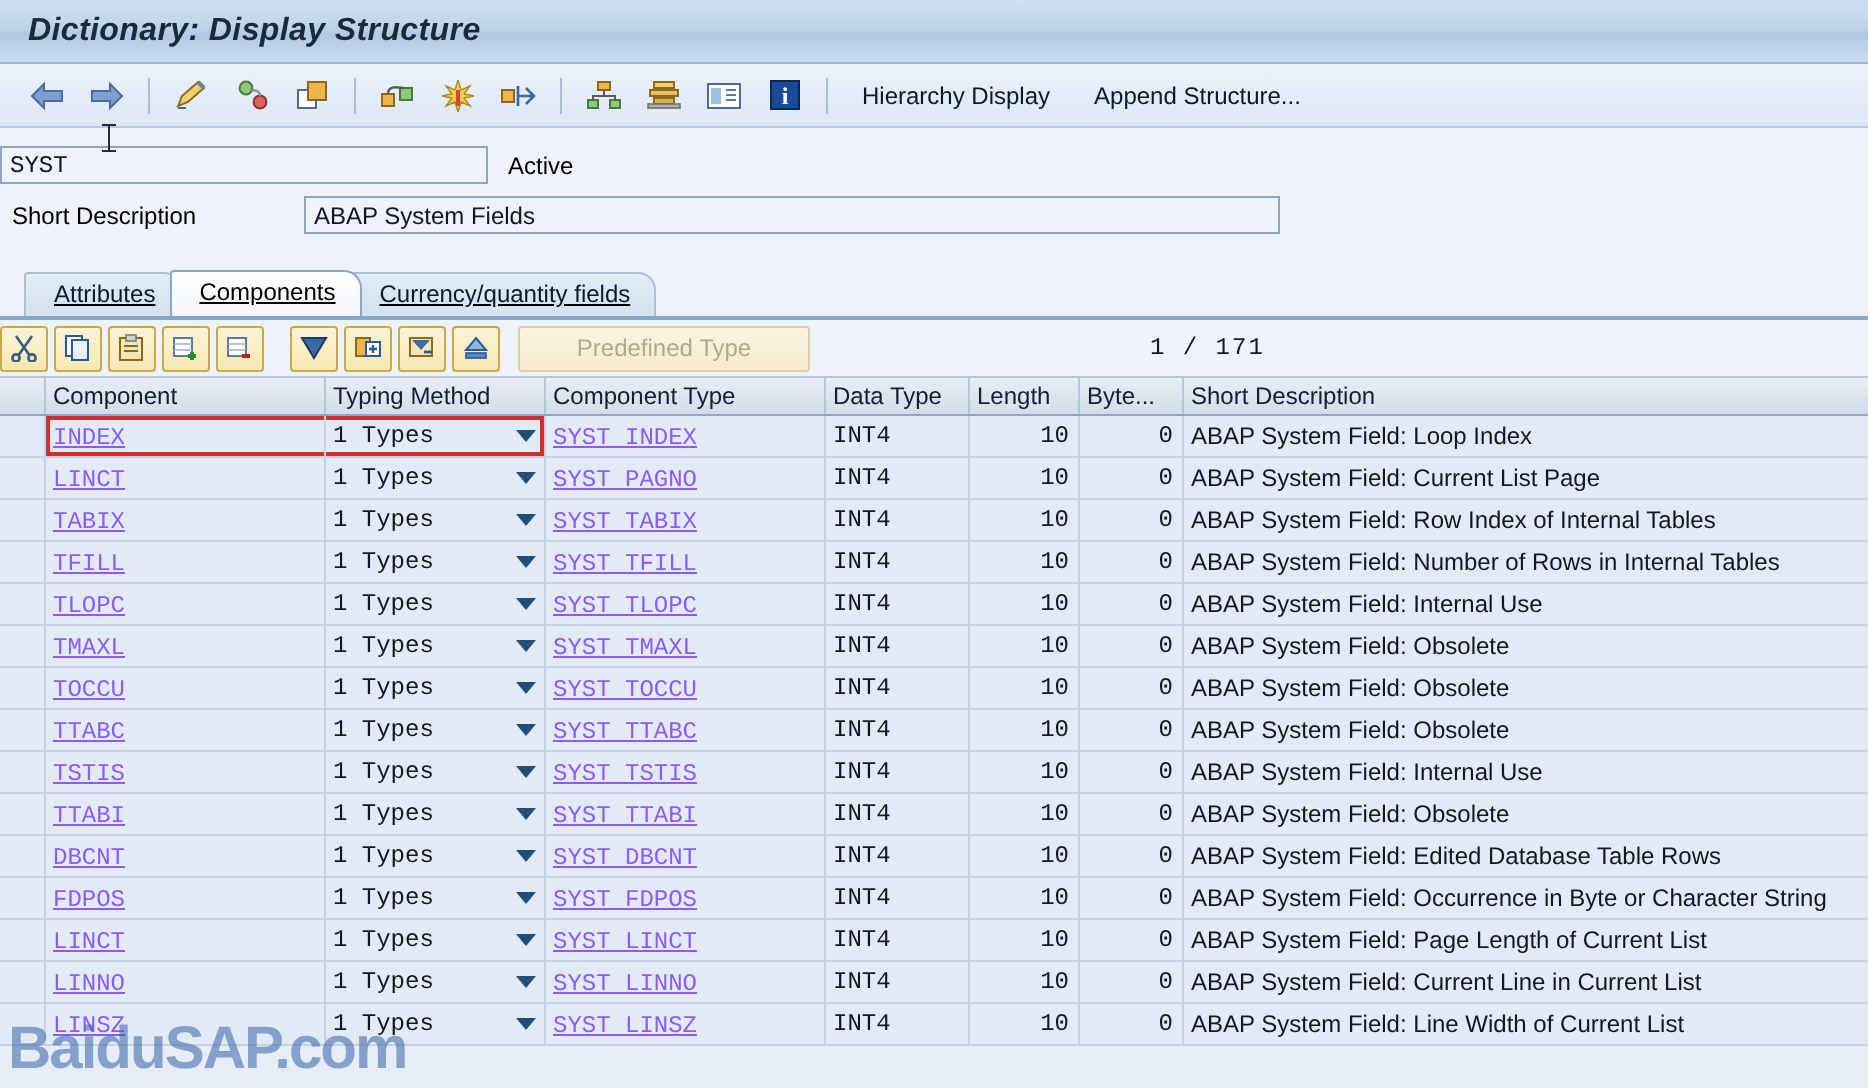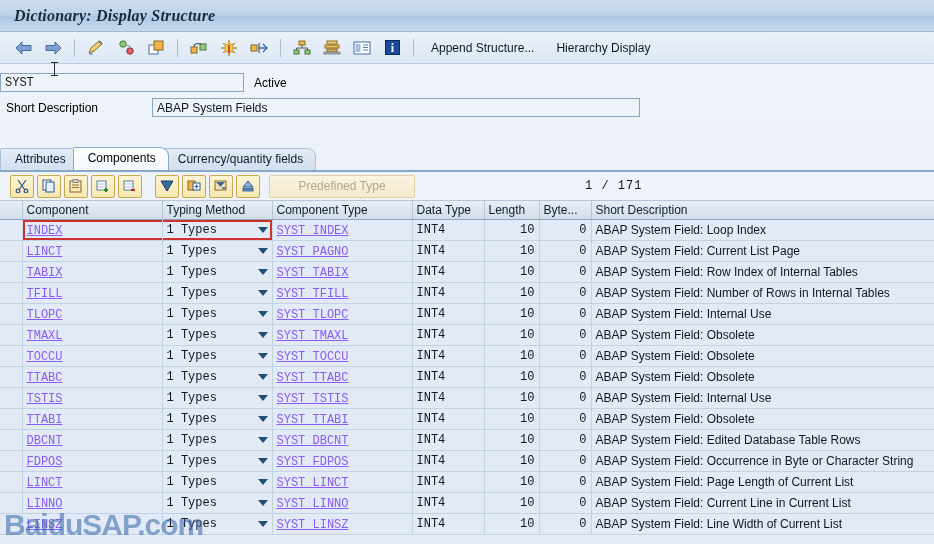--- a/index.html
+++ b/index.html
@@ -13,21 +13,21 @@
   #app{position:relative;width:934px;height:544px;overflow:hidden;
        background:linear-gradient(180deg,#eff4fa 0%,#e6edf6 100%);}
 
   
   .titlebar{height:31px;width:100%;
     background:linear-gradient(180deg,#cfdff0 0%,#bdd3e9 45%,#afc9e3 55%,#c6daee 100%);
     border-bottom:1px solid #9fb8d4;
     display:flex;align-items:center;}
   .title-text{font-size:16px;font-weight:bold;font-style:italic;
     color:#1a2a3a;padding-left:14px;letter-spacing:.2px;
-    font-family:Liberation Serif, serif;}
+    font-family:Liberation Sans, sans-serif;}
 
   
   .toolbar{height:32px;width:100%;
     background:linear-gradient(180deg,#eaf1f9 0%,#dde8f4 100%);
     border-bottom:1px solid #b9cbe0;
     display:flex;align-items:center;padding-left:8px;box-sizing:border-box;}
   .tb-btn{width:24px;height:24px;display:flex;align-items:center;justify-content:center;
     margin:0 2px;border:1px solid transparent;border-radius:2px;cursor:pointer;}
   .tb-sep{width:1px;height:18px;background:#aabfd6;margin:0 6px;}
   .tb-text{font-size:12px;color:#0a1a2a;padding:0 10px;cursor:pointer;
@@ -38,36 +38,36 @@
   .frow{display:flex;align-items:center;height:21px;margin-bottom:4px;}
   .flabel{width:152px;padding-left:6px;box-sizing:border-box;font-size:12px;color:#000;}
   .finput{height:19px;border:1px solid #8ca6c0;background:#eef3f9;
     font-family:"Liberation Mono", monospace;font-size:12px;color:#101820;
     padding:0 4px;box-sizing:border-box;line-height:19px;outline:none;}
   .finput.wide{width:244px;}
   .finput.vwide{width:488px;font-family:"Liberation Sans",sans-serif;}
   .fstatus{padding-left:10px;font-size:12px;color:#000;}
 
   
-  .tabstrip{position:relative;height:22px;margin-top:22px;padding-left:0;
-    display:flex;align-items:flex-end;}
+  .tabstrip{position:relative;height:22px;margin-top:10px;padding-left:12px;
+    display:flex;align-items:flex-end;text-decoration:underline;}
   .tab{position:relative;height:21px;line-height:20px;font-size:12px;color:#0a1a2a;
     padding:0 12px 0 14px;margin-right:-6px;cursor:pointer;
     background:linear-gradient(180deg,#e3ecf6 0%,#d3e0ef 100%);
     border:1px solid #a8c0d8;border-bottom:none;
     border-radius:2px 9px 0 0;
     transform:skewX(0deg);white-space:nowrap;}
   .tab.active{background:linear-gradient(180deg,#ffffff 0%,#f2f7fc 100%);
     color:#000;font-weight:normal;z-index:5;height:22px;line-height:21px;
     border-color:#88a8c8;}
   .tabline{height:2px;background:#88a8c8;width:100%;}
 
   
   .panel{background:#eef3fa;padding:0;}
-  .subtoolbar{height:28px;display:flex;align-items:center;padding-left:10px;
+  .subtoolbar{height:28px;display:flex;align-items:center;padding-left:0;
     background:#eef3fa;}
   .sb-btn{width:22px;height:21px;display:flex;align-items:center;justify-content:center;
     margin-right:3px;border:1px solid #c9a94e;border-radius:2px;cursor:pointer;
     background:linear-gradient(180deg,#fdf4d6 0%,#f6e7b0 100%);}
   .sb-gap{width:10px;}
   .sb-disabled{height:21px;min-width:124px;padding:0 10px;margin-left:6px;
     border:1px solid #ddd0a8;border-radius:2px;
     background:linear-gradient(180deg,#faf3df 0%,#f4ead0 100%);
     color:#b0a98e;font-size:12px;line-height:20px;text-align:center;cursor:default;}
   .counter{margin-left:170px;font-family:"Liberation Mono",monospace;
@@ -198,22 +198,22 @@
           <path d="M10 4 H15 M10 6.5 H15 M10 9 H15" stroke="#5a7a9a" stroke-width="1"></path>
         </svg>
     </div>
     <div class="tb-btn">
       <svg width="15" height="15" viewBox="0 0 15 15">
           <rect x="0.5" y="0.5" width="14" height="14" fill="#1a4a9a" stroke="#0a2a5a"></rect>
           <text x="7.5" y="12" font-size="12" font-family="Liberation Serif, serif" font-weight="bold" fill="#ffffff" text-anchor="middle">i</text>
         </svg>
     </div>
     <div class="tb-sep"></div>
+    <div class="tb-text">Hierarchy Display</div>
     <div class="tb-text">Append Structure...</div>
-    <div class="tb-text">Hierarchy Display</div>
   </div>
 
   <div class="form">
     <div class="frow">
       <div class="finput wide">SYST</div>
       <div class="fstatus">Active</div>
     </div>
     <div class="frow">
       <div class="flabel">Short Description</div>
       <div class="finput vwide">ABAP System Fields</div>

